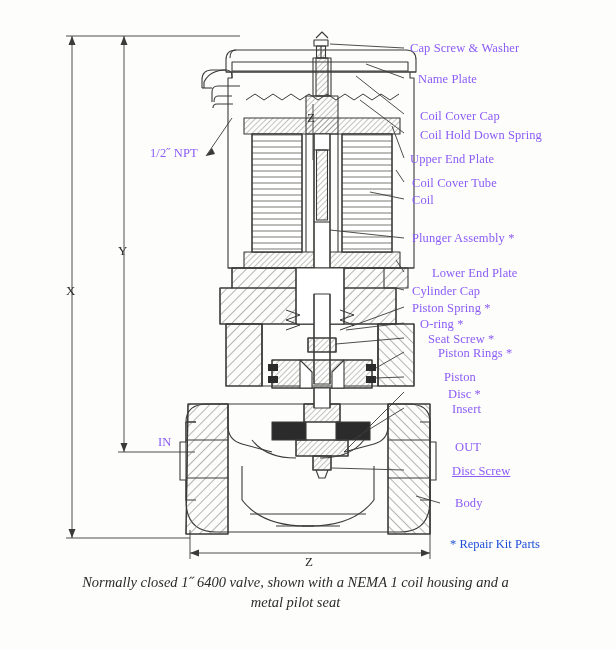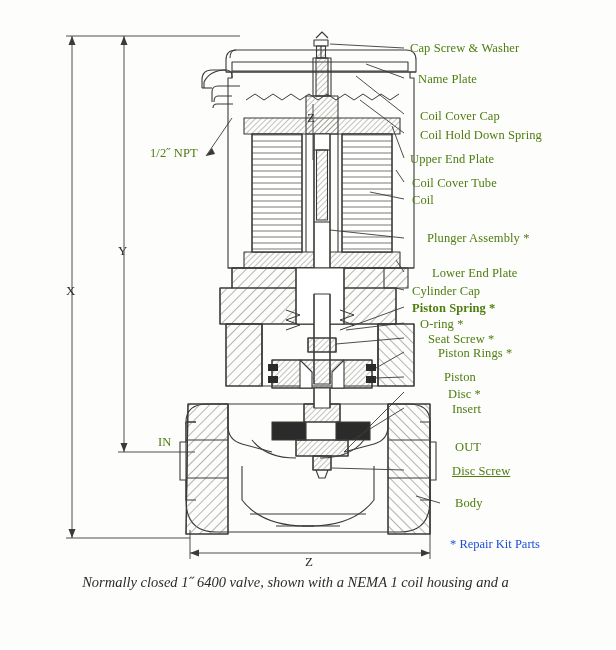--- a/index.html
+++ b/index.html
@@ -19,21 +19,21 @@
     position: absolute;
     left: 0;
     top: 0;
     width: 616px;
     height: 650px;
   }
   .lbl {
     position: absolute;
     font-family: "Liberation Serif", serif;
     font-size: 12.5px;
-    color: #4d7c0f;
+    color: #8b5cf6;
     white-space: nowrap;
     letter-spacing: 0.1px;
   }
   .dim {
     position: absolute;
     font-family: "Liberation Serif", serif;
     font-size: 13px;
     color: #2b2b2b;
     white-space: nowrap;
   }
@@ -280,32 +280,33 @@
 
   <div class="lbl" style="left:150px; top:146px;">1/2˝ NPT</div>
 
   <div class="lbl" style="left:410px; top:41px;">Cap Screw &amp; Washer</div>
   <div class="lbl" style="left:418px; top:72px;">Name Plate</div>
   <div class="lbl" style="left:420px; top:109px;">Coil Cover Cap</div>
   <div class="lbl" style="left:420px; top:128px;">Coil Hold Down Spring</div>
   <div class="lbl" style="left:410px; top:152px;text-align:center;">Upper End Plate</div>
   <div class="lbl" style="left:412px; top:176px;">Coil Cover Tube</div>
   <div class="lbl" style="left:412px; top:193px;">Coil</div>
-  <div class="lbl" style="left:412px; top:231px;margin-left:15px;">Plunger Assembly *</div>
+  <div class="lbl" style="left:412px; top:231px;">Plunger Assembly *</div>
   <div class="lbl" style="left:412px; top:266px;margin-left:20px;">Lower End Plate</div>
   <div class="lbl" style="left:412px; top:284px;">Cylinder Cap</div>
-  <div class="lbl" style="left:412px; top:301px;font-weight:bold;">Piston Spring *</div>
+  <div class="lbl" style="left:412px; top:301px;">Piston Spring *</div>
   <div class="lbl" style="left:420px; top:317px;">O-ring *</div>
   <div class="lbl" style="left:428px; top:332px;">Seat Screw *</div>
   <div class="lbl" style="left:438px; top:346px;">Piston Rings *</div>
   <div class="lbl" style="left:444px; top:370px;">Piston</div>
   <div class="lbl" style="left:448px; top:387px;">Disc *</div>
   <div class="lbl" style="left:452px; top:402px;">Insert</div>
   <div class="lbl" style="left:452px; top:464px;text-decoration:underline;">Disc Screw</div>
   <div class="lbl" style="left:455px; top:496px;">Body</div>
 
   <div class="footnote" style="left:450px; top:537px;">* Repair Kit Parts</div>
 
   <div class="caption">
     <div>Normally closed 1˝ 6400 valve, shown with a NEMA 1 coil housing and a</div>
+    <div>metal pilot seat</div>
   </div>
 
 </div>
 
 </body></html>

